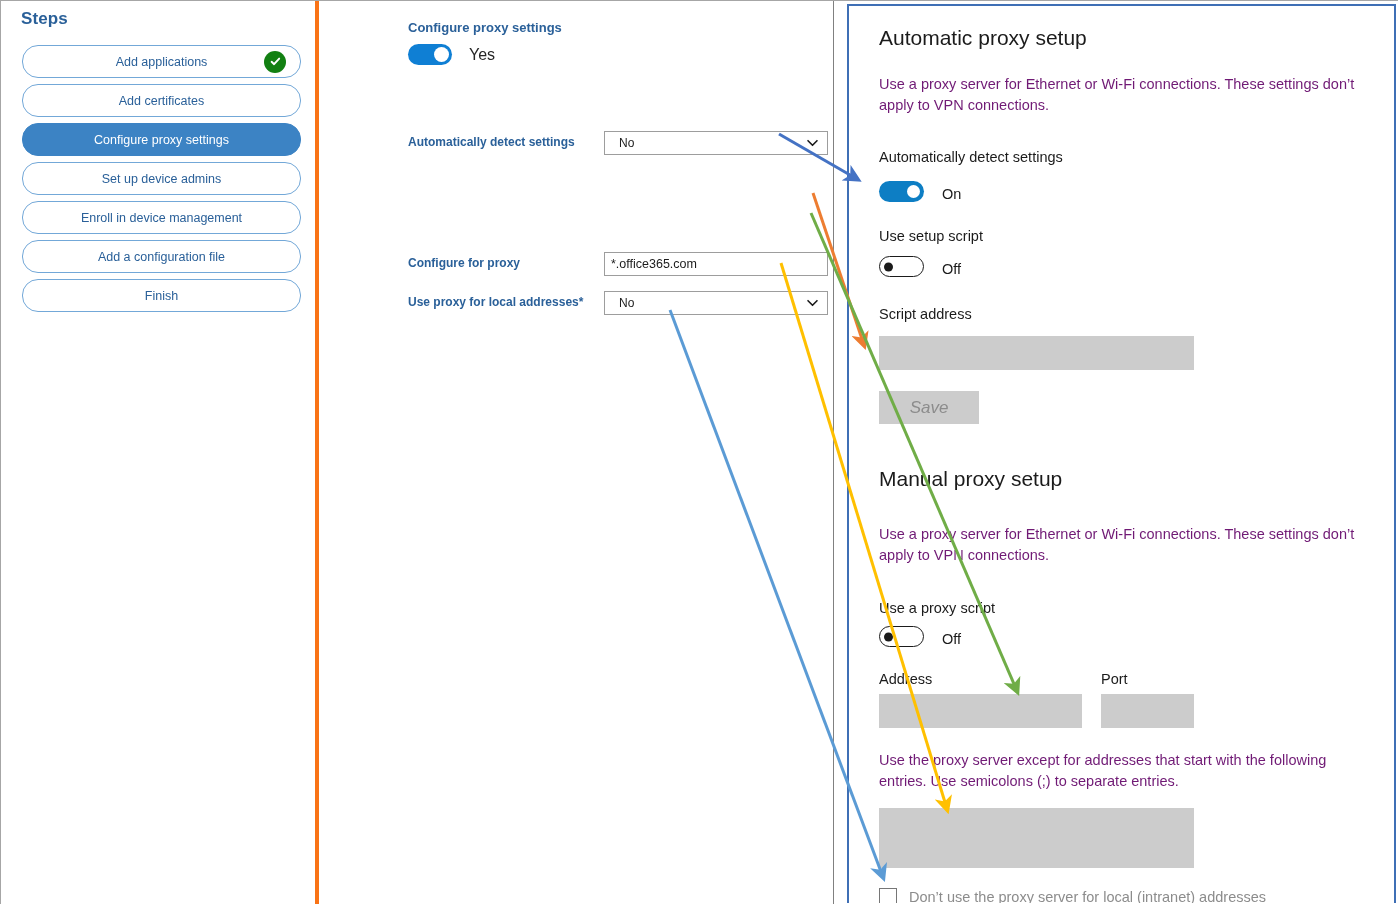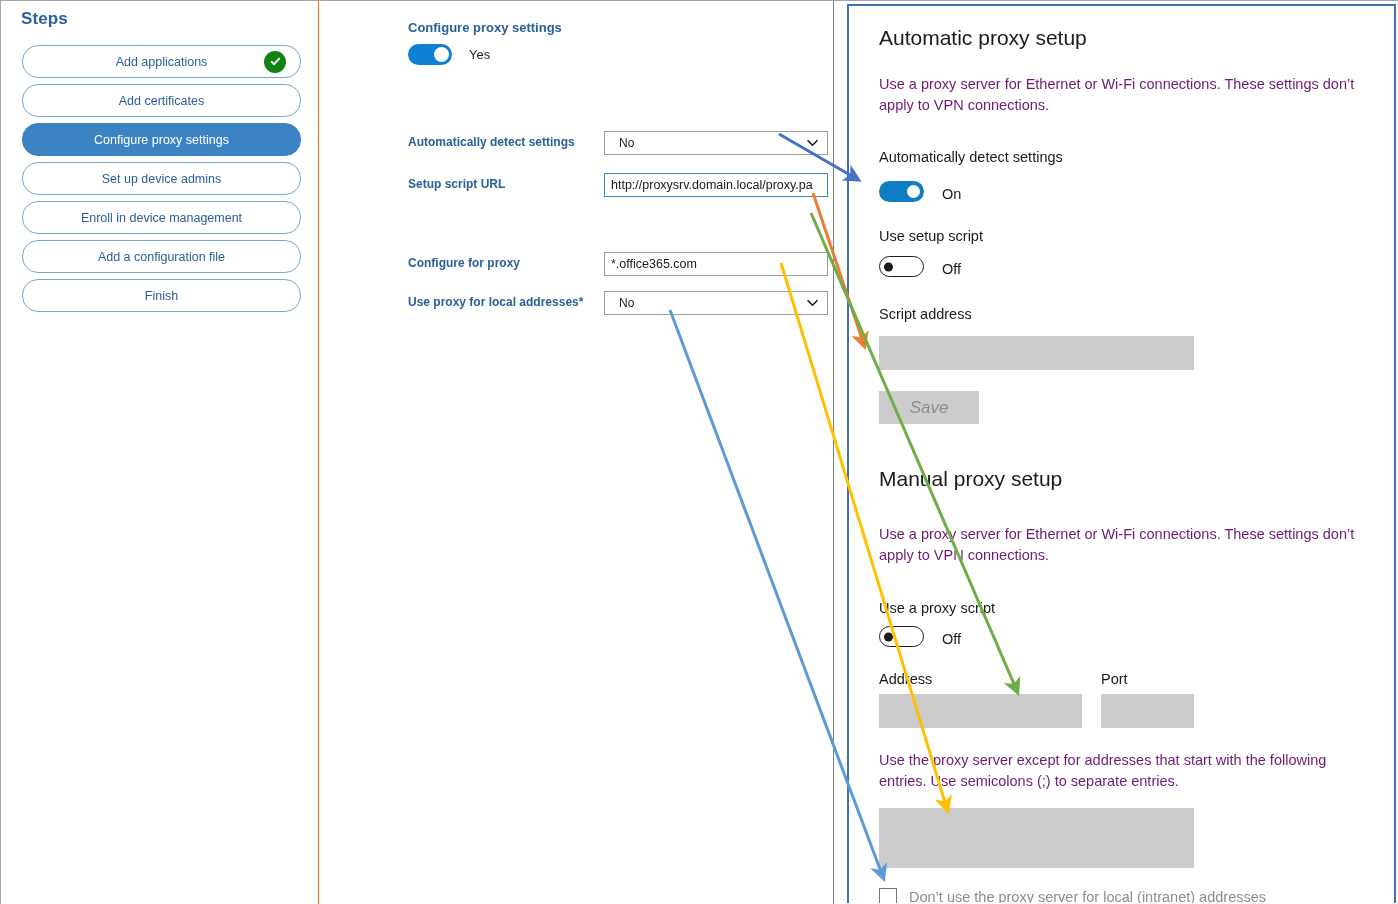--- a/index.html
+++ b/index.html
@@ -16,21 +16,21 @@
     width: 1398px; height: 904px;
     background: #ffffff;
     border-top: 1px solid #a6a6a6;
     border-left: 1px solid #a6a6a6;
   }
 
   
   #steps-panel {
     position: absolute; left: 0; top: 0;
     width: 318px; height: 903px;
-    border-right: 1px solid #f97316;
+    border-right: 4px solid #f97316;
     background: #ffffff;
   }
   #steps-title {
     position: absolute; left: 20px; top: 8px;
     font-size: 17px; font-weight: bold; color: #2a6099;
     letter-spacing: .1px;
   }
   #steps-list {
     position: absolute; left: 21px; top: 44px;
     width: 279px;
@@ -75,21 +75,21 @@
     width: 44px; height: 21px; border-radius: 11px;
     background: #0f7fd4; position: relative; cursor: pointer;
     flex: none;
   }
   .toggle-sw .knob {
     position: absolute; right: 3px; top: 3px;
     width: 15px; height: 15px; border-radius: 50%;
     background: #ffffff;
   }
   #form-toggle-label {
-    margin-left: 17px; font-size: 13px; color: #262626;
+    margin-left: 17px; font-size: 16px; color: #262626;
   }
 
   .frow { position: absolute; left: 88px; width: 420px; height: 24px; }
   .flabel {
     position: absolute; left: 0; top: 4px;
     font-size: 12px; font-weight: bold; color: #2a6099;
     white-space: nowrap;
   }
   .flabel .req { color: #2a6099; font-weight: bold; }
   .fctl {
@@ -244,28 +244,20 @@
           <span>No</span>
           <span class="caret">
             <svg width="13" height="13" viewBox="0 0 13 13">
                 <path d="M2 4.2 L6.5 8.8 L11 4.2" stroke="#1b1b1b" stroke-width="1.6" fill="none" stroke-linecap="round" stroke-linejoin="round"></path>
               </svg>
           </span>
         </div>
       </div>
     </div>
 
-    <div class="frow" style="top:172px">
-      <div class="flabel"><span>Setup script URL</span><span class="req"></span></div>
-      <div class="fctl">
-        <div class="finput focused">
-          <span>http://proxysrv.domain.local/proxy.pa</span>
-        </div>
-      </div>
-    </div>
 
 
     <div class="frow" style="top:251px">
       <div class="flabel"><span>Configure for proxy</span><span class="req"></span></div>
       <div class="fctl">
         <div class="finput">
           <span>*.office365.com</span>
         </div>
       </div>
     </div>

